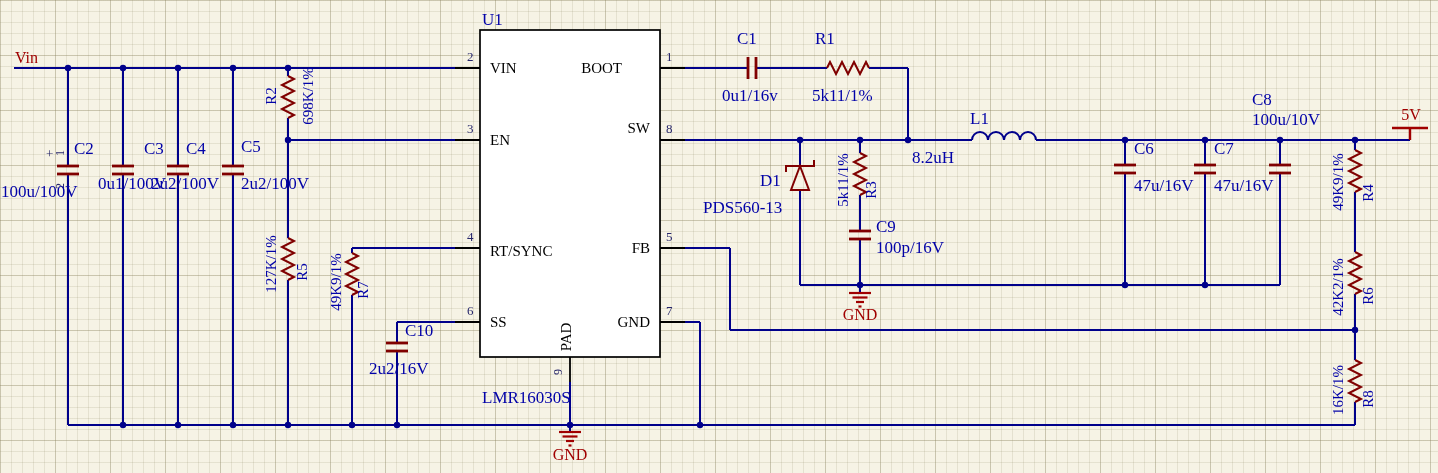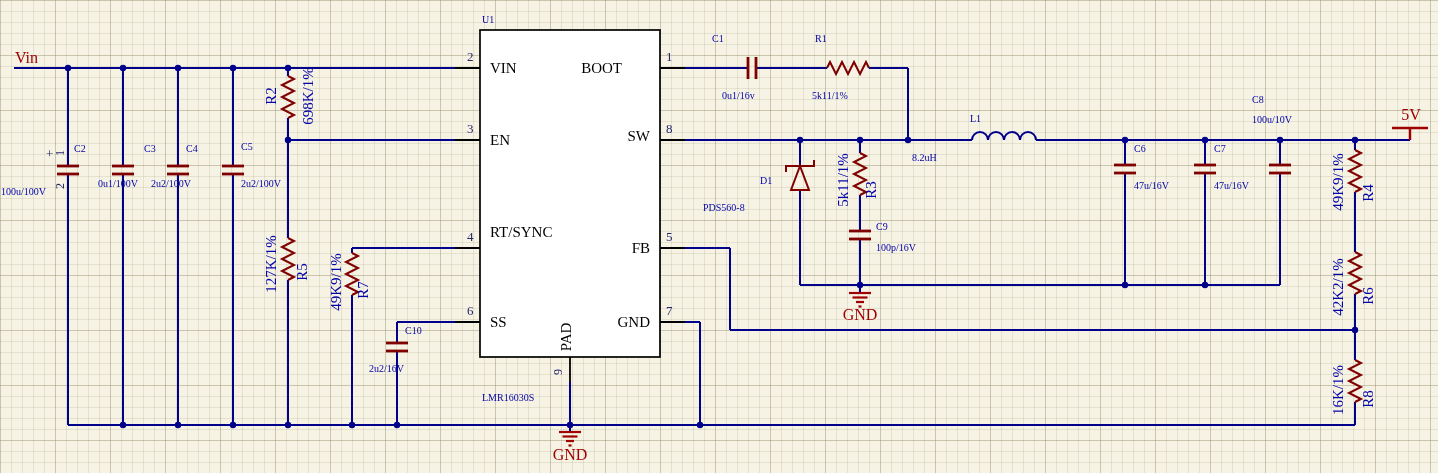--- a/index.html
+++ b/index.html
@@ -8,21 +8,21 @@
     background-color:#F6F3E5;
     background-image:
       linear-gradient(to right, rgba(140,132,98,0.30) 1px, transparent 1px),
       linear-gradient(to bottom, rgba(140,132,98,0.30) 1px, transparent 1px),
       linear-gradient(to right, rgba(140,132,98,0.16) 1px, transparent 1px),
       linear-gradient(to bottom, rgba(140,132,98,0.16) 1px, transparent 1px);
     background-size: 55px 55px, 55px 55px, 11px 11px, 11px 11px;
     font-family:"Liberation Serif", serif;
   }
   svg.schem { position:absolute; left:0; top:0; }
-  .lbl  { position:absolute; color:#0202A8; font-size:10px; line-height:16px; white-space:nowrap; }
+  .lbl  { position:absolute; color:#0202A8; font-size:17px; line-height:16px; white-space:nowrap; }
   .vlbl { position:absolute; color:#0202A8; font-size:15px; line-height:16px; white-space:nowrap;
           transform:translate(-50%,-50%) rotate(-90deg); }
   .net  { position:absolute; color:#A00000; font-size:16px; line-height:17px; white-space:nowrap; }
   .netc { position:absolute; color:#A00000; font-size:16px; line-height:17px; white-space:nowrap;
           transform:translateX(-50%); }
   .pname{ position:absolute; color:#000000; font-size:15px; line-height:16px; white-space:nowrap; }
   .pnum { position:absolute; color:#26266A; font-size:13px; line-height:14px; white-space:nowrap; }
   .vnum { position:absolute; color:#26266A; font-size:12px; line-height:13px; white-space:nowrap;
           transform:translate(-50%,-50%) rotate(-90deg); }
 </style>
@@ -147,24 +147,24 @@
   <span class="net" style="left:15px;top:49px">Vin</span>
   <span class="netc" style="left:1411px;top:106px">5V</span>
   <span class="netc" style="left:570px;top:446px">GND</span>
   <span class="netc" style="left:860px;top:306px">GND</span>
 
   <span class="lbl" style="left:482px;top:12px">U1</span>
   <span class="lbl" style="left:482px;top:390px">LMR16030S</span>
 
   <span class="pname" style="left:490px;top:60px">VIN</span>
   <span class="pname" style="left:490px;top:132px">EN</span>
-  <span class="pname" style="left:490px;top:224px">RT/SYNC</span>
+  <span class="pname" style="left:490px;top:243px">RT/SYNC</span>
   <span class="pname" style="left:490px;top:314px">SS</span>
   <span class="pname" style="right:816px;top:60px">BOOT</span>
-  <span class="pname" style="right:788px;top:128px">SW</span>
+  <span class="pname" style="right:788px;top:120px">SW</span>
   <span class="pname" style="right:788px;top:240px">FB</span>
   <span class="pname" style="right:788px;top:314px">GND</span>
   <span class="pname" style="left:566px;top:337px;transform:translate(-50%,-50%) rotate(-90deg)">PAD</span>
 
   <span class="pnum" style="left:467px;top:50px">2</span>
   <span class="pnum" style="left:467px;top:122px">3</span>
   <span class="pnum" style="left:467px;top:230px">4</span>
   <span class="pnum" style="left:467px;top:304px">6</span>
   <span class="pnum" style="left:666px;top:50px">1</span>
   <span class="pnum" style="left:666px;top:122px">8</span>
@@ -187,27 +187,27 @@
 
   <span class="vlbl" style="left:271px;top:96px">R2</span>
   <span class="vlbl" style="left:308px;top:96px">698K/1%</span>
   <span class="vlbl" style="left:271px;top:264px">127K/1%</span>
   <span class="vlbl" style="left:302px;top:272px">R5</span>
   <span class="vlbl" style="left:336px;top:282px">49K9/1%</span>
   <span class="vlbl" style="left:363px;top:290px">R7</span>
   <span class="lbl" style="left:405px;top:323px">C10</span>
   <span class="lbl" style="left:369px;top:361px">2u2/16V</span>
 
-  <span class="lbl" style="left:712px;top:31px">C1</span>
+  <span class="lbl" style="left:737px;top:31px">C1</span>
   <span class="lbl" style="left:722px;top:88px">0u1/16v</span>
   <span class="lbl" style="left:815px;top:31px">R1</span>
   <span class="lbl" style="left:812px;top:88px">5k11/1%</span>
 
   <span class="lbl" style="left:760px;top:173px">D1</span>
-  <span class="lbl" style="left:703px;top:200px">PDS560-8</span>
+  <span class="lbl" style="left:703px;top:200px">PDS560-13</span>
   <span class="vlbl" style="left:843px;top:180px">5k11/1%</span>
   <span class="vlbl" style="left:871px;top:190px">R3</span>
   <span class="lbl" style="left:876px;top:219px">C9</span>
   <span class="lbl" style="left:876px;top:240px">100p/16V</span>
 
   <span class="lbl" style="left:970px;top:111px">L1</span>
   <span class="lbl" style="left:912px;top:150px">8.2uH</span>
   <span class="lbl" style="left:1134px;top:141px">C6</span>
   <span class="lbl" style="left:1134px;top:178px">47u/16V</span>
   <span class="lbl" style="left:1214px;top:141px">C7</span>

